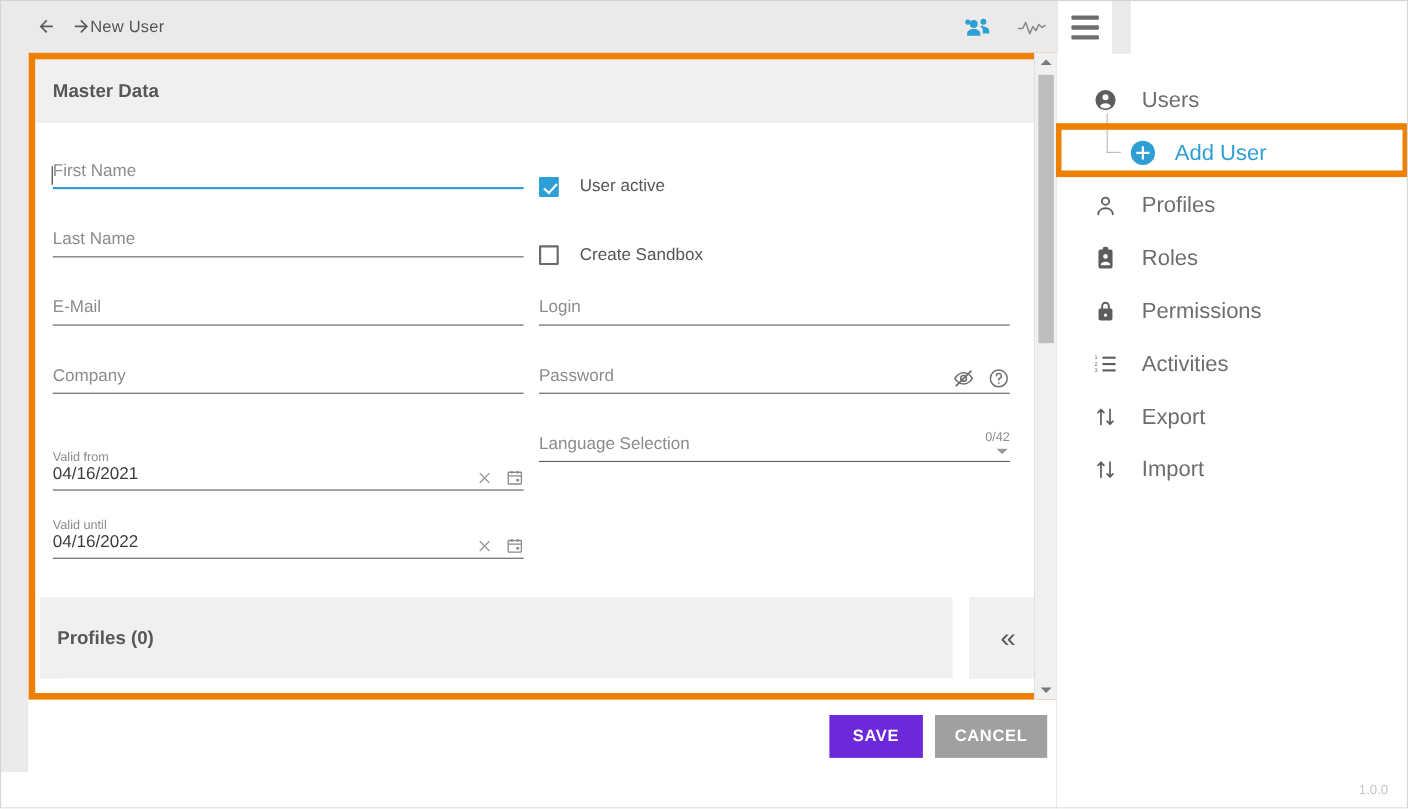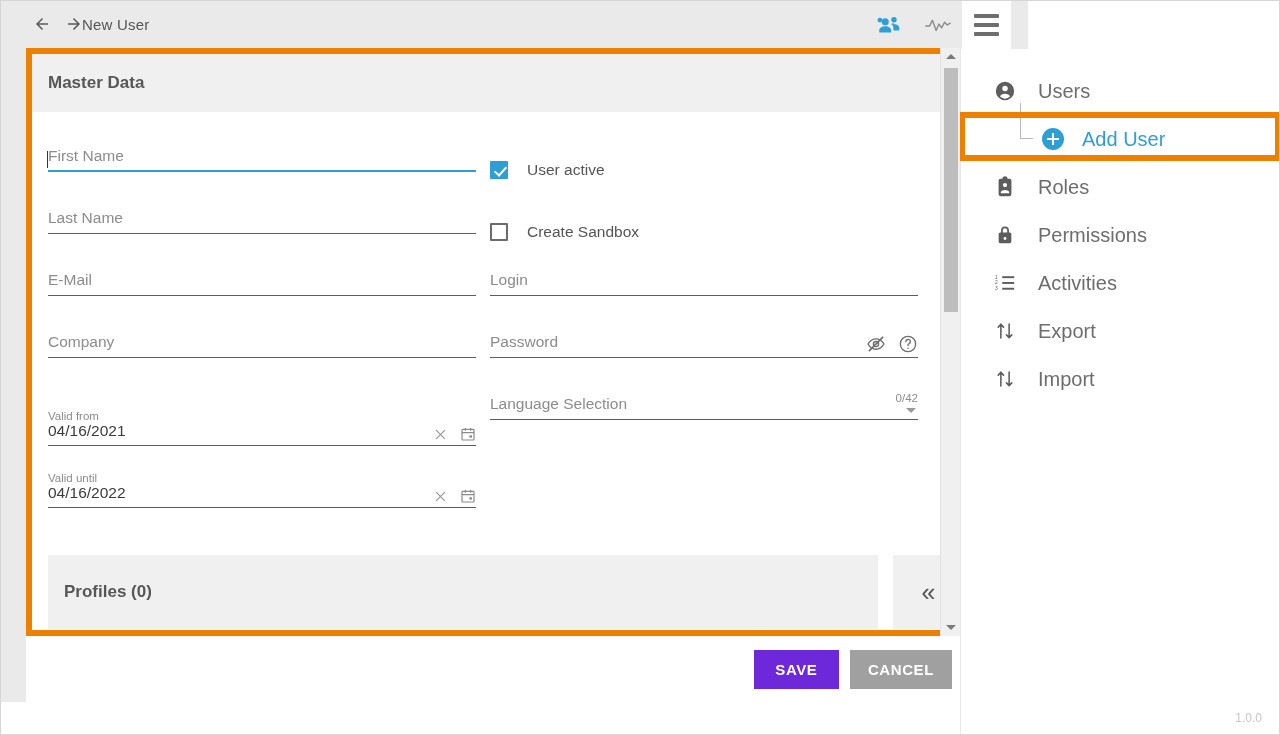--- a/index.html
+++ b/index.html
@@ -107,21 +107,21 @@
   .cb { width:18px; height:18px; border:2px solid #6b6b6b; background:#fff; position:relative; border-radius:1px; }
   .cb.on { background:#2e9fd4; border-color:#2e9fd4; }
   .cb.on::after {
     content:""; position:absolute; left:5px; top:1px; width:5px; height:10px;
     border:solid #fff; border-width:0 2.4px 2.4px 0; transform:rotate(42deg);
   }
   .cb-label { font-size:15.5px; color:#555; }
 
   
   .profiles-wrap {
-    position:absolute; left:16px; top:489px; width:916px; height:87px;margin-top:12px;
+    position:absolute; left:4px; top:489px; width:916px; height:87px;
   }
   .profiles-hd {
     position:absolute; left:0; top:0; width:830px; height:74px;
     background:#f0f0f0; display:flex; align-items:center; padding-left:16px;
   }
   .profiles-hd h2 { font-size:17px; color:#575757; font-weight:bold; }
   .profiles-inner {
     position:absolute; left:16px; top:74px; width:814px; height:13px; background:#fff;
   }
   .collapse-btn {
@@ -168,21 +168,21 @@
     position:absolute; left:960px; top:49px; width:320px; height:686px;
     background:#fff; border-left:1px solid #e8e8e8;
   }
   .side-item {
     position:relative; height:48px; display:flex; align-items:center;
     padding-left:33px; gap:22px; cursor:pointer;
   }
   .side-ic { width:22px; height:22px; display:flex; align-items:center; justify-content:center; }
   .side-ic svg { display:block; }
   .side-lbl { font-size:20px; color:#6d6d6d; }
-  .side-item.sub { padding-left:67px; gap:18px;margin-left:14px; }
+  .side-item.sub { padding-left:67px; gap:18px; }
   .side-item.sub .side-lbl { color:#2e9fd4; }
   .tree-line {
     position:absolute; left:45px; top:-12px; width:13px; height:36px;
     border-left:1.6px solid #b8b8b8; border-bottom:1.6px solid #b8b8b8;
   }
   .plus-ic {
     width:22px; height:22px; border-radius:50%; background:#2e9fd4;
     position:relative; flex:none;
   }
   .plus-ic::before, .plus-ic::after {
@@ -391,20 +391,29 @@
       </span>
       <span class="side-lbl">Users</span>
     </div>
 
     <div class="side-item sub">
       <span class="tree-line"></span>
       <span class="plus-ic"></span>
       <span class="side-lbl">Add User</span>
     </div>
 
+    <div class="side-item">
+      <span class="side-ic">
+        <svg width="22" height="22" viewBox="0 0 24 24" fill="none" stroke="#5d5d5d" stroke-width="1.8">
+            <circle cx="12" cy="7.5" r="3.6"></circle>
+            <path d="M4.8 20.5c0-3.7 3.2-6 7.2-6s7.2 2.3 7.2 6" stroke-linecap="round"></path>
+          </svg>
+      </span>
+      <span class="side-lbl">Profiles</span>
+    </div>
 
     <div class="side-item">
       <span class="side-ic">
         <svg width="22" height="22" viewBox="0 0 24 24" fill="#5d5d5d">
             <path d="M17 3h-2.2a2.8 2.8 0 0 0-5.6 0H7a2 2 0 0 0-2 2v15a2 2 0 0 0 2 2h10a2 2 0 0 0 2-2V5a2 2 0 0 0-2-2zm-5 4.6a2.3 2.3 0 1 1 0 4.6 2.3 2.3 0 0 1 0-4.6zm4.6 11.2H7.4v-1.1c0-1.6 3-2.5 4.6-2.5s4.6.9 4.6 2.5z"></path>
           </svg>
       </span>
       <span class="side-lbl">Roles</span>
     </div>
 

